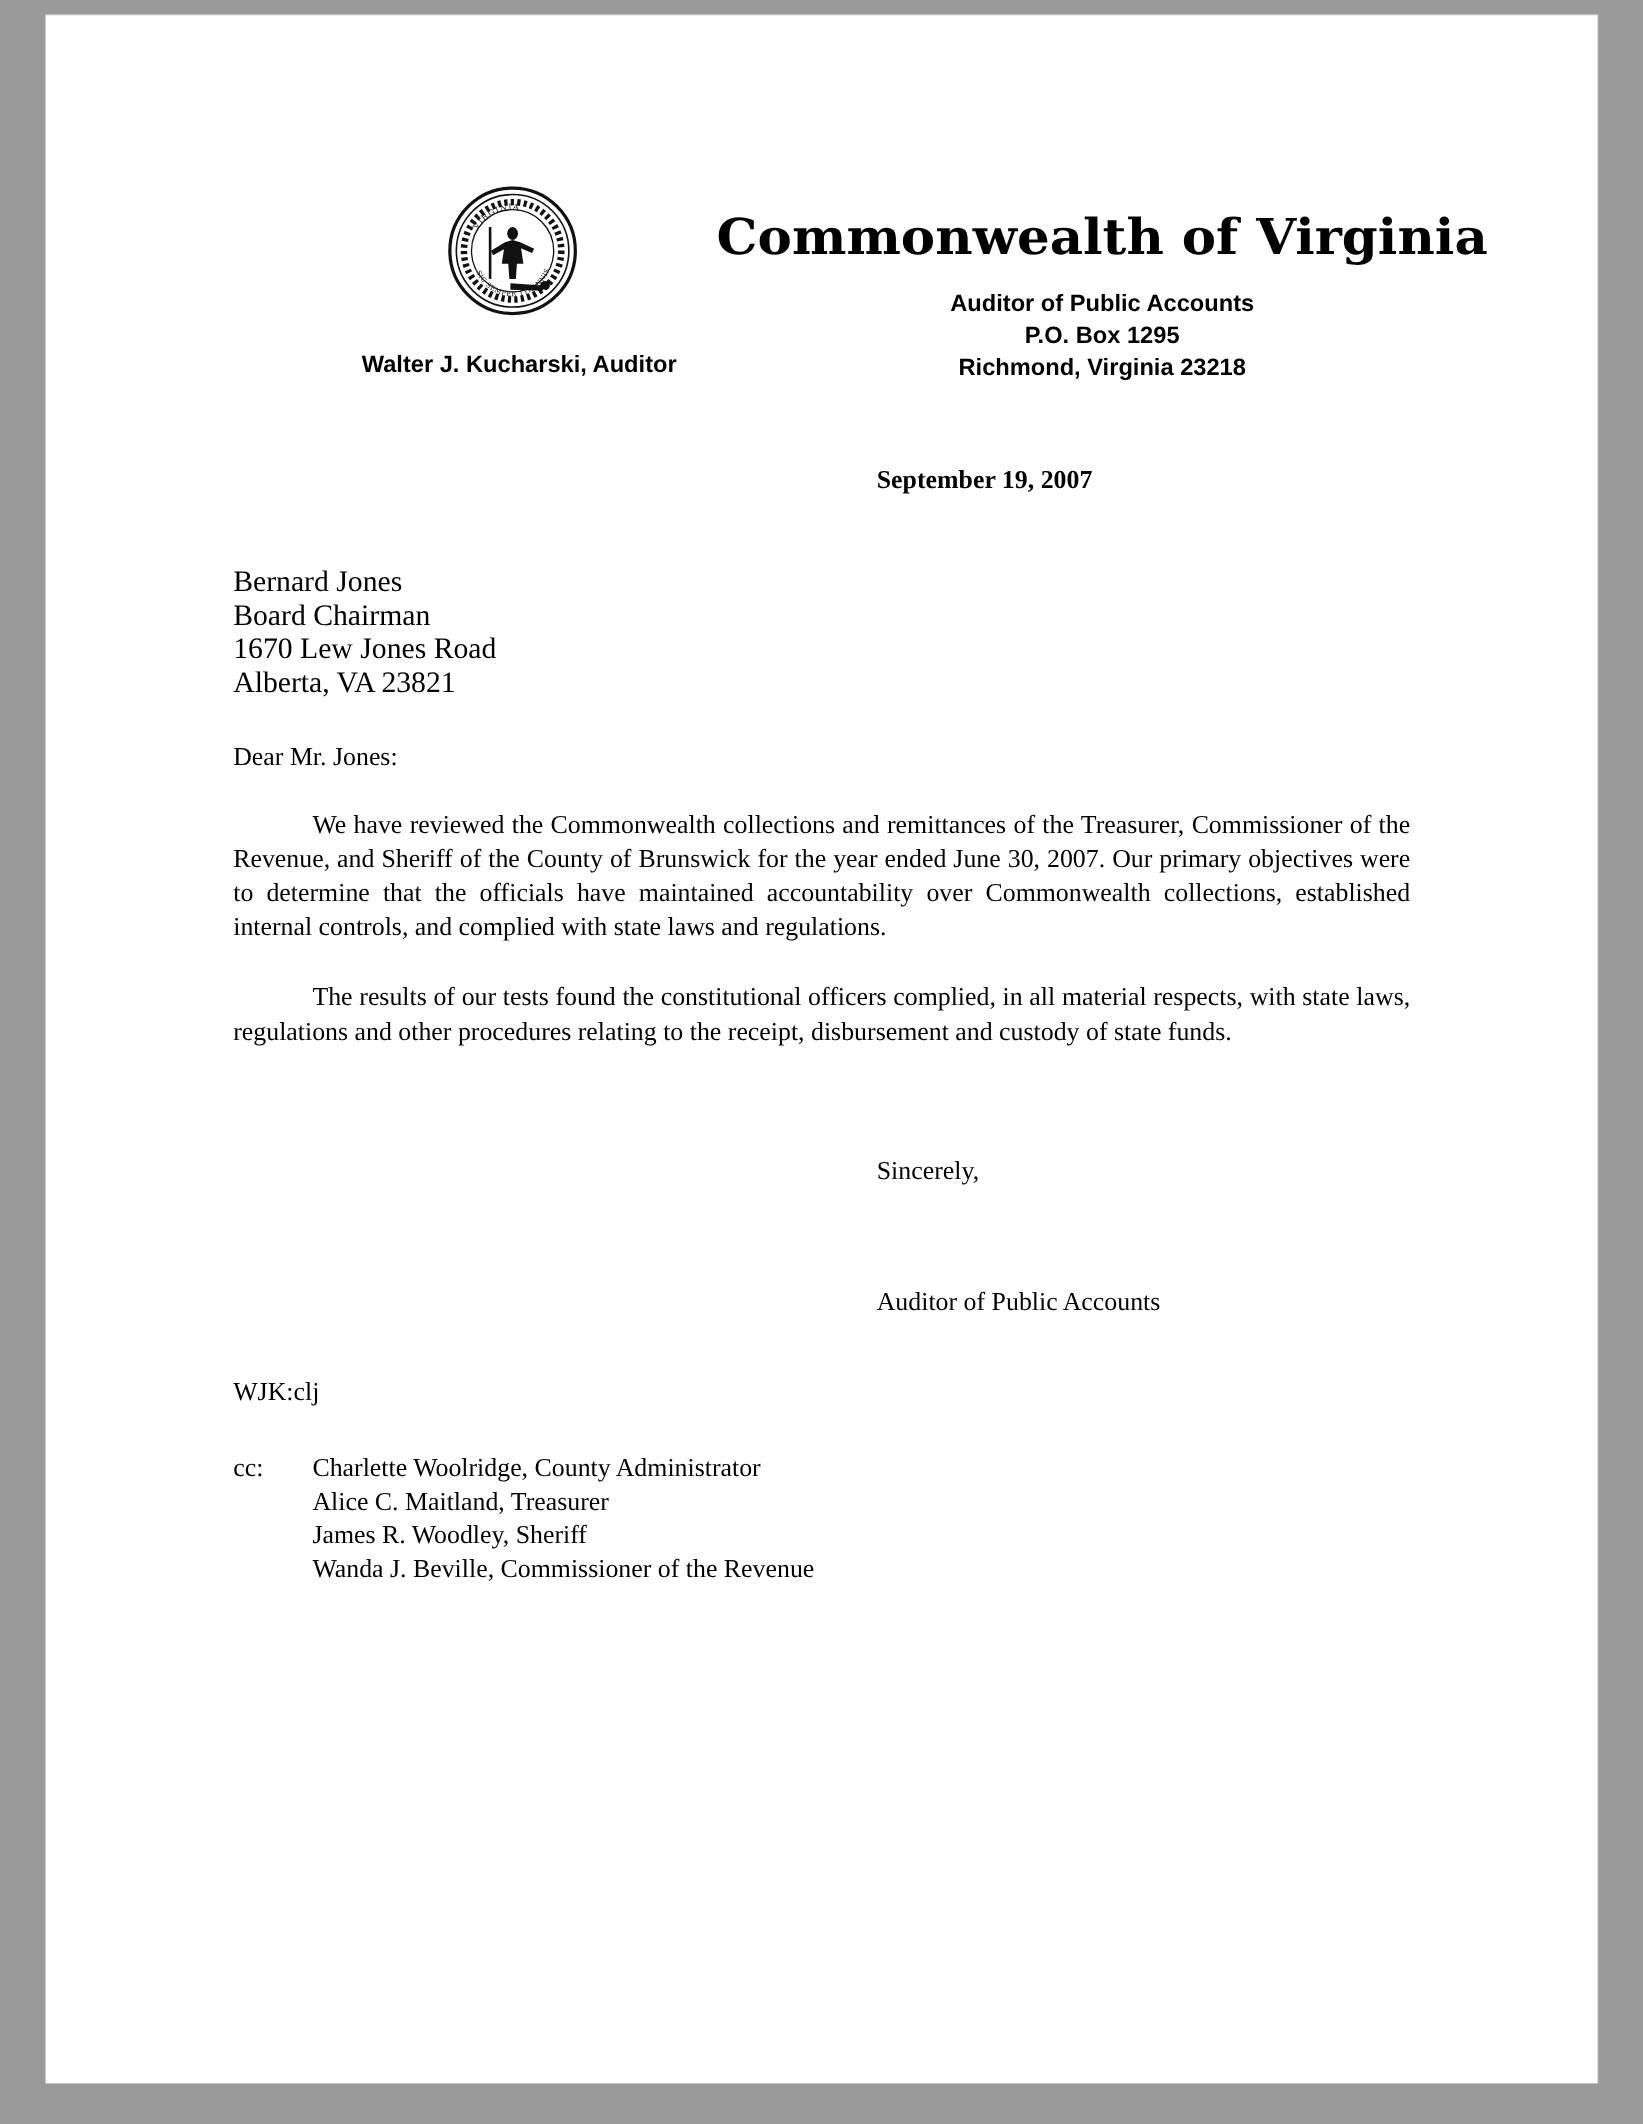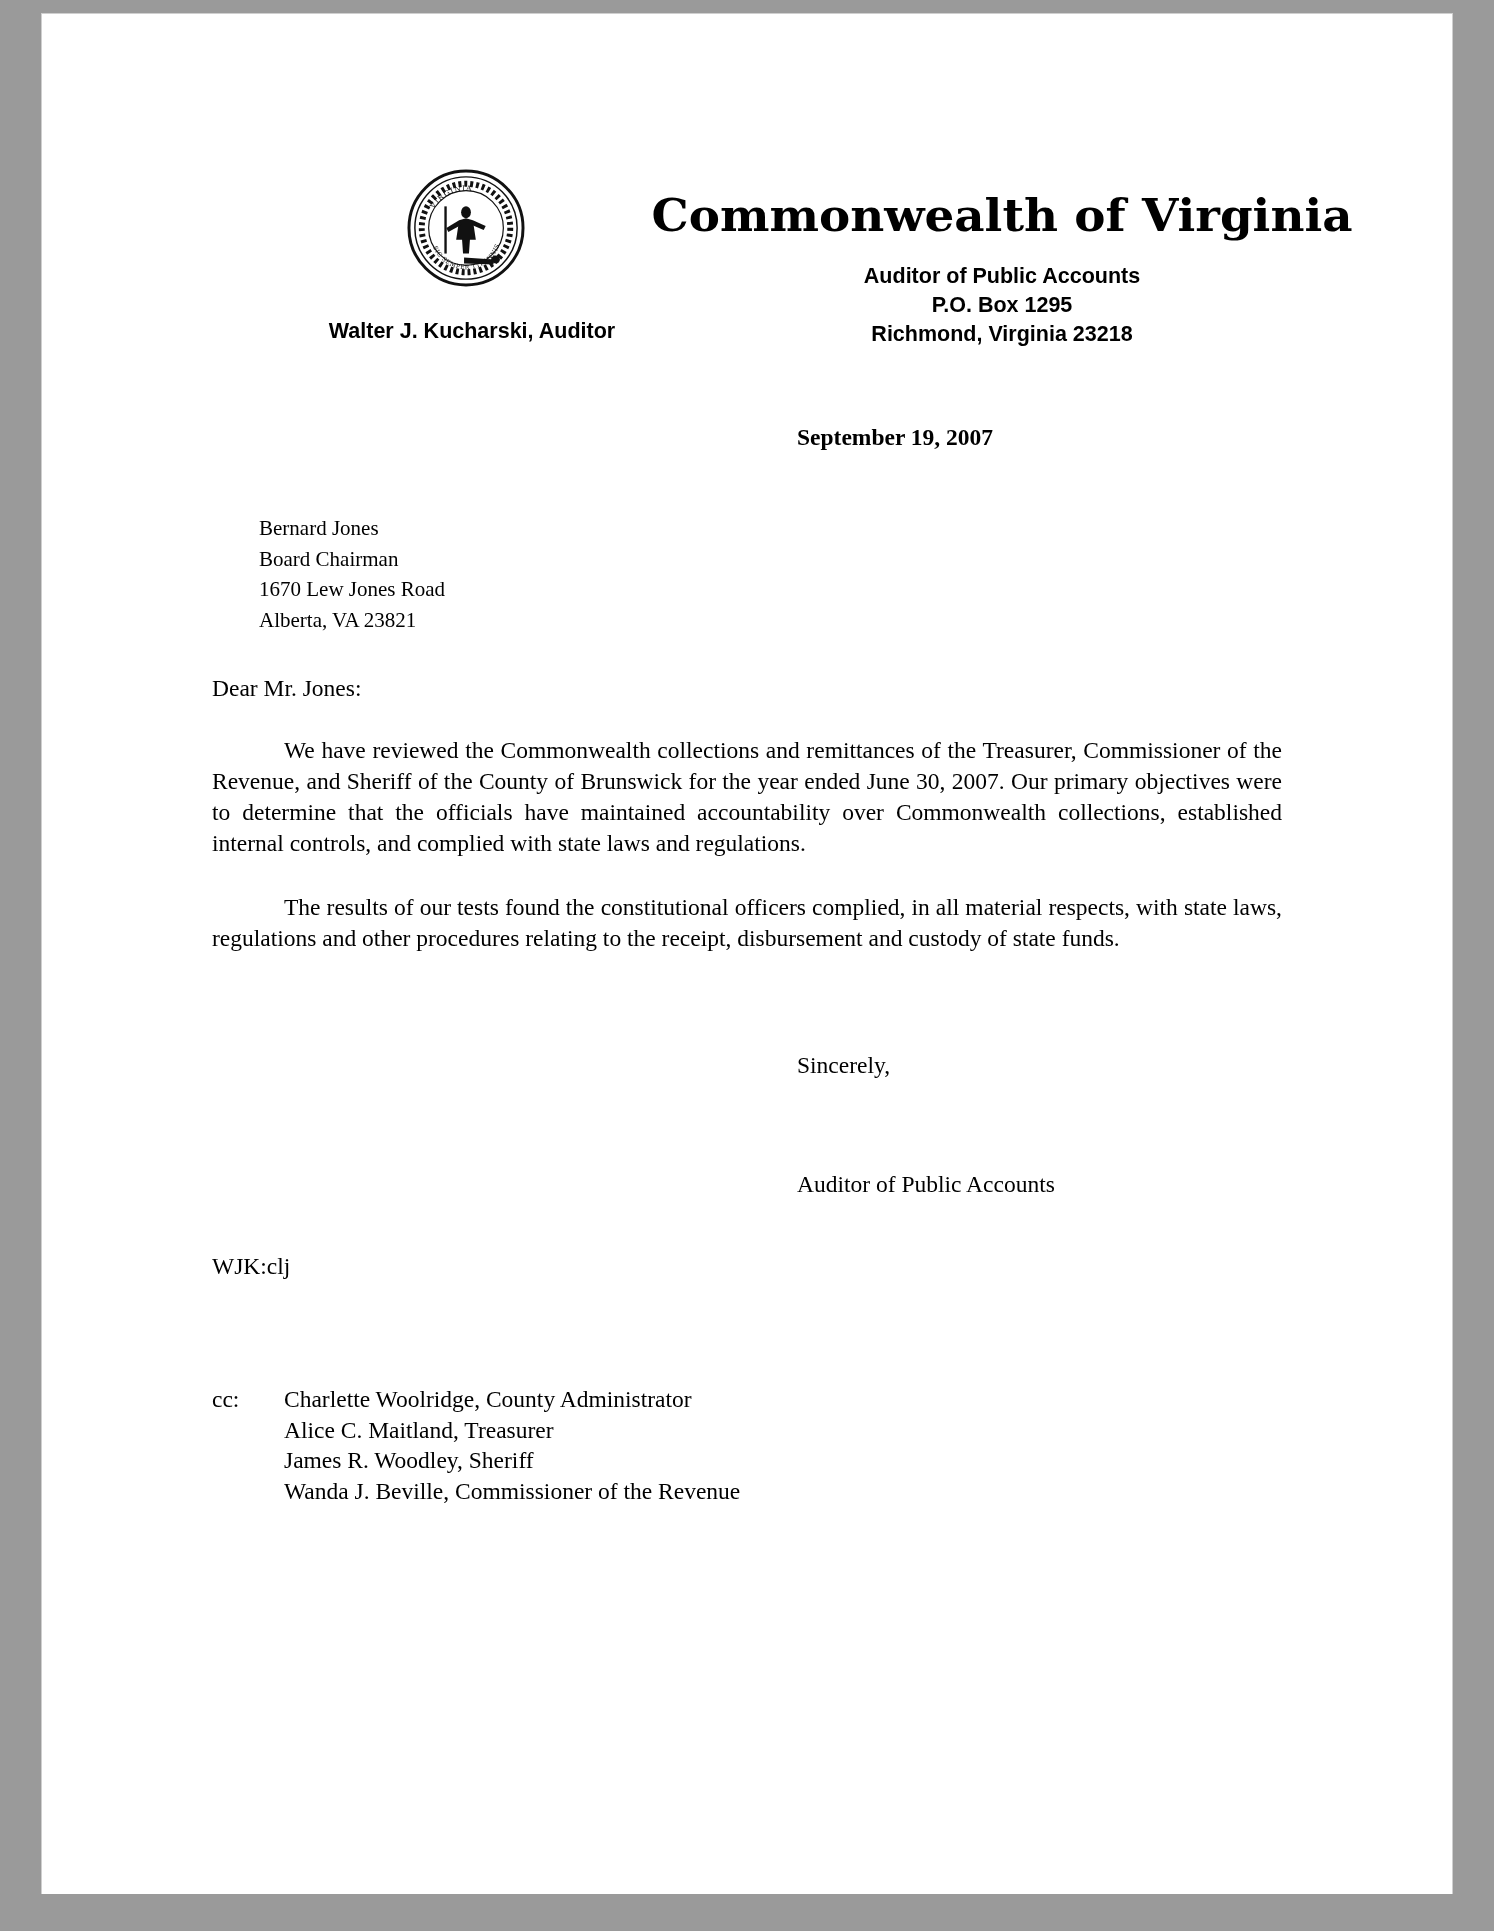--- a/index.html
+++ b/index.html
@@ -82,23 +82,22 @@
 
   
   .date {
     margin-top: 150px;
     margin-left: 585px;
     font-size: 23.5px;
     font-weight: bold;
   }
   .recipient {
     margin-top: 62px;
-    font-size: 21px;
+    font-size: 27px;
     line-height: 30.5px;
-    margin-left: 47px;
   }
   .salutation {
     margin-top: 40px;
     font-size: 23.5px;
   }
   .para {
     margin-top: 33px;
     font-size: 23.5px;
     line-height: 31px;
     text-align: justify;
@@ -112,21 +111,21 @@
   .signature-block {
     margin-top: 92px;
     margin-left: 585px;
     font-size: 23.5px;
   }
   .initials {
     margin-top: 55px;
     font-size: 23.5px;
   }
   .cc-block {
-    margin-top: 104px;
+    margin-top: 40px;
     font-size: 23.5px;
     line-height: 30.5px;
     display: flex;
   }
   .cc-label {
     width: 72px;
     flex: 0 0 72px;
   }
   .cc-names div { white-space: nowrap; }
 </style>

